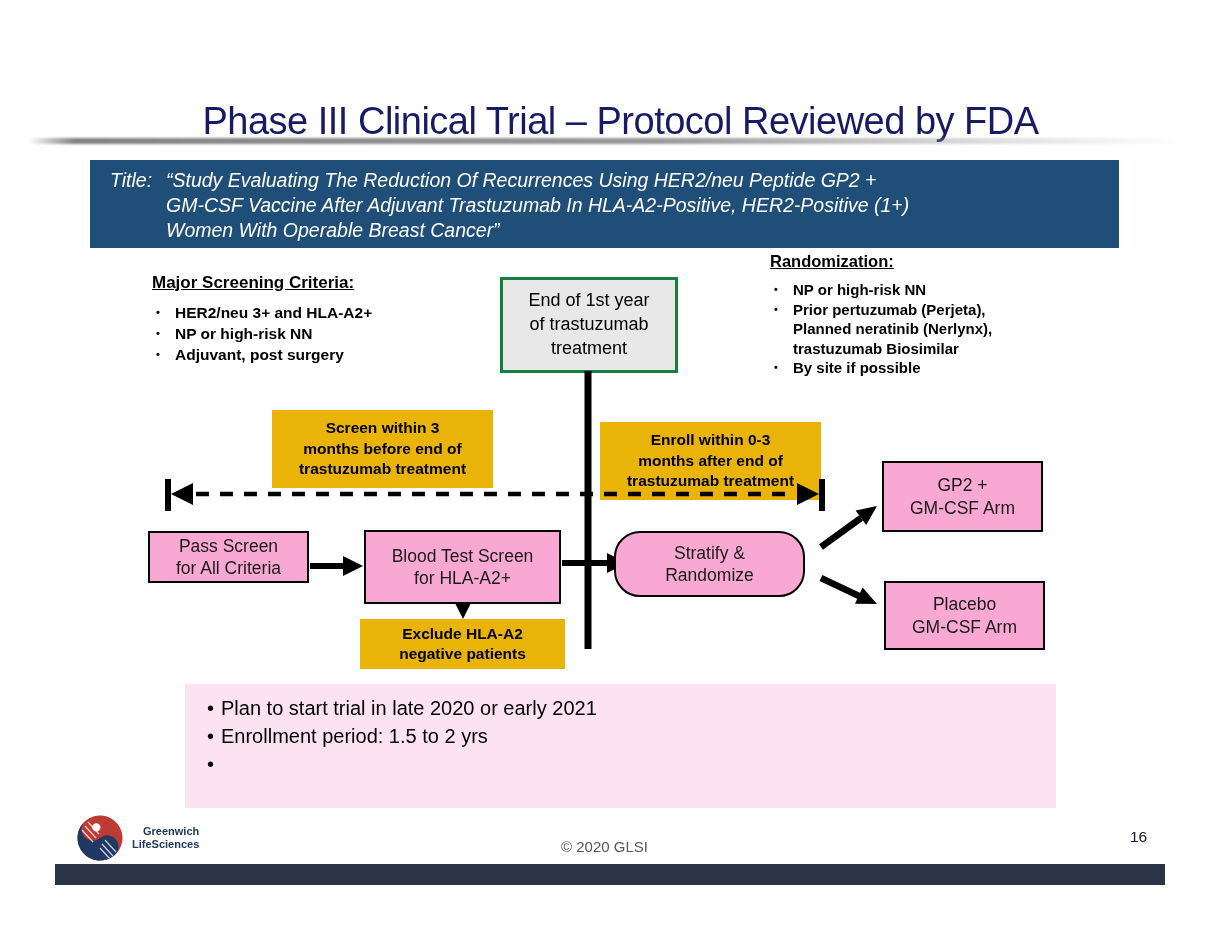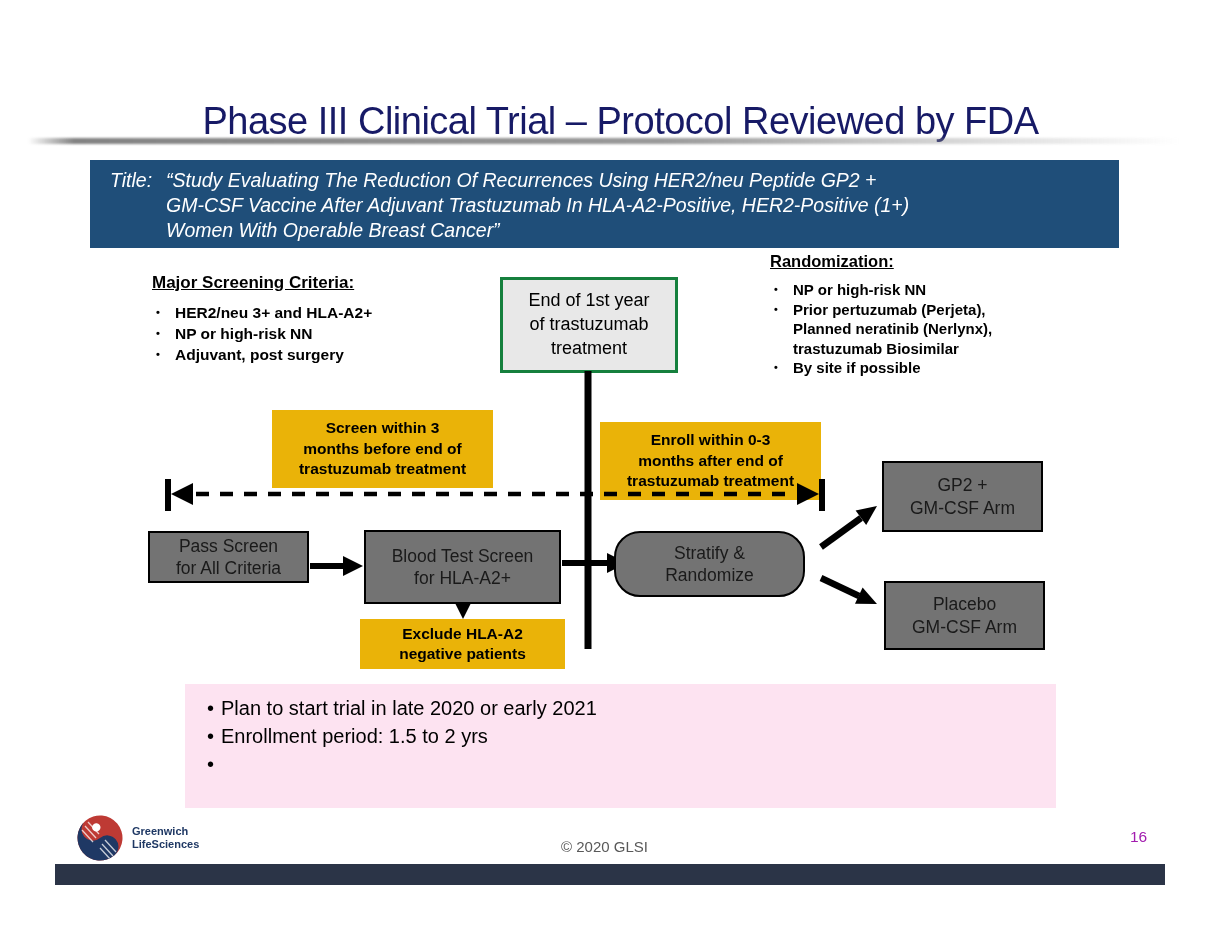--- a/index.html
+++ b/index.html
@@ -35,41 +35,41 @@
   .pre { white-space:pre-line; }
 
   .end-box { left:500px; top:277px; width:178px; height:96px; border:3px solid #15803d;
              background:#E8E8E8; font-size:18px; line-height:1.32; color:#000; }
 
   .grayw { background:#eab308; font-weight:bold; font-size:15.5px; line-height:1.32; color:#000; }
   .screen-window { left:272px; top:410px; width:221px; height:78px; }
   .enroll-window { left:600px; top:410px; width:221px; height:78px;margin-top:12px; }
   .exclude-box  { left:360px; top:619px; width:205px; height:50px; }
 
-  .pink { background:#737373; border:2px solid #000; font-size:17.5px; line-height:1.28; color:#1a1a1a; }
+  .pink { background:#f9a8d4; border:2px solid #000; font-size:17.5px; line-height:1.28; color:#1a1a1a; }
   .pass-box     { left:148px; top:531px; width:161px; height:52px; }
   .blood-box    { left:364px; top:530px; width:197px; height:74px; }
   .stratify-box { left:614px; top:531px; width:191px; height:66px;border-radius:26px; }
   .gp2-box      { left:882px; top:461px; width:161px; height:71px; }
   .placebo-box  { left:884px; top:581px; width:161px; height:69px; }
 
   .arrows { position:absolute; left:0; top:0; width:1209px; height:935px; pointer-events:none; }
 
   .summary { position:absolute; left:185px; top:684px; width:871px; height:124px; box-sizing:border-box;
              background:#FDE3F1; padding:10px 10px 0 22px; color:#000; }
   .srow { display:flex; font-size:20px; line-height:28px; }
   .srow .sb { flex:0 0 14px; }
   .srow .st { white-space:pre-line; }
 
   .logo { position:absolute; left:77px; top:815px; width:46px; height:46px; }
   .logo-text { position:absolute; left:132px; top:825px; font-size:11px; font-weight:bold;
-               color:#1F3864; line-height:13px; }
+               color:#1F3864; line-height:13px;text-align:right; }
   .copyright { position:absolute; left:0; top:838px; width:1209px; text-align:center;
                font-size:15px; color:#595959; }
-  .pagenum { position:absolute; left:1130px; top:828px; font-size:15.5px; color:#a21caf; }
+  .pagenum { position:absolute; left:1130px; top:828px; font-size:15.5px; color:#0f172a; }
   .footer-bar { position:absolute; left:55px; top:864px; width:1110px; height:21px; background:#2B3447; }
 </style>
 </head>
 <body>
 
 <div class="slide">
 
   <h1 class="title">Phase III Clinical Trial – Protocol Reviewed by FDA</h1>
   <div class="title-shadow"></div>
 

